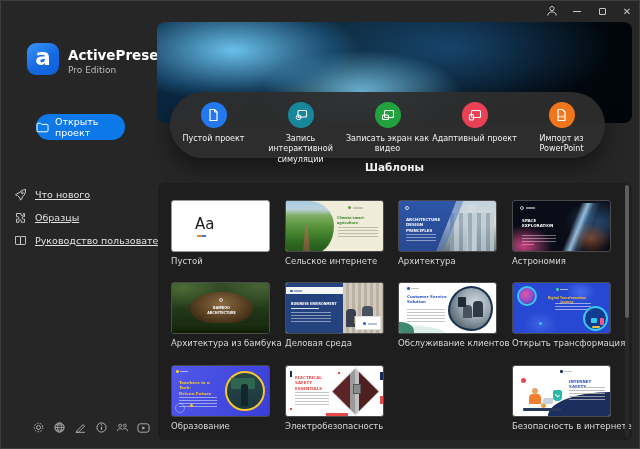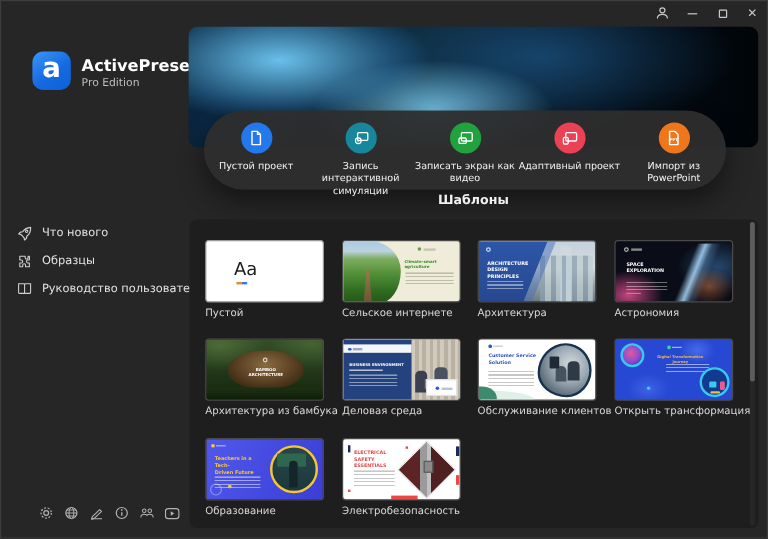--- a/index.html
+++ b/index.html
@@ -19,21 +19,21 @@
   .logo{position:absolute;left:27px;top:43px;width:32px;height:32px;border-radius:9px;
         background:linear-gradient(145deg,#3b96f8 0%,#156ae2 55%,#0f5fd6 100%);
         display:flex;align-items:center;justify-content:center;}
   .logo span{color:#fff;font-size:23px;font-weight:700;line-height:1;margin-top:-3px;}
   .brand-name{position:absolute;left:68px;top:47px;color:#fff;font-size:13.5px;font-weight:700;}
   .brand-edition{position:absolute;left:68px;top:65px;color:#bdbdbd;font-size:9px;}
   .open-btn{position:absolute;left:36px;top:114px;width:89px;height:26px;border-radius:13px;
             background:#0d78e8;display:flex;align-items:center;justify-content:center;gap:6px;
             color:#fff;font-size:9.5px;cursor:pointer;}
   .nav{position:absolute;left:14px;top:187px;display:flex;flex-direction:column;gap:9px;}
-  .nav-item{display:flex;align-items:center;gap:8px;height:14px;color:#e2e2e2;font-size:9.5px;cursor:pointer;}
+  .nav-item{display:flex;align-items:center;gap:8px;height:14px;color:#e2e2e2;font-size:9.5px;cursor:pointer;text-decoration:underline;}
   .footer-icons{position:absolute;left:32px;top:421px;display:flex;align-items:center;gap:8px;}
   .footer-icons .fi{width:13px;height:13px;display:flex;align-items:center;justify-content:center;}
 
   
   .banner{position:absolute;left:157px;top:22px;width:475px;height:101px;border-radius:8px;
     background:
       radial-gradient(34% 65% at 16% 28%, rgba(110,200,245,.95), rgba(50,130,195,.35) 60%, transparent 78%),
       radial-gradient(30% 60% at 43% 70%, rgba(130,215,250,.85), transparent 70%),
       radial-gradient(45% 85% at 62% 25%, rgba(35,105,165,.55), transparent 75%),
       radial-gradient(25% 50% at 5% 80%, rgba(10,40,70,.9), transparent 70%),
@@ -83,20 +83,28 @@
       <div class="tb-btn" style="font-size:10px;">✕</div>
     </div>
   </div>
 
   <div class="logo">
       <span>a</span>
     </div>
   <div class="brand-name">ActivePresenter</div>
   <div class="brand-edition">Pro Edition</div>
 
+  <div class="open-btn">
+    <span>
+      <svg width="13" height="11" viewBox="0 0 13 11">
+          <path d="M1 2.2c0-.6.4-1 1-1h2.6l1.1 1.2H11c.6 0 1 .4 1 1v5.4c0 .6-.4 1-1 1H2c-.6 0-1-.4-1-1z" fill="none" stroke="#fff" stroke-width="1"></path>
+        </svg>
+    </span>
+    <span>Открыть проект</span>
+  </div>
 
   <div class="nav">
     <div class="nav-item">
       <span>
         <svg width="13" height="13" viewBox="0 0 13 13">
             <path d="M11.5 1.5c-3 .2-5.2 1.5-6.6 3.6L3 5.5 1.6 7l2 .5L6 10l.5 2L8 10.6l.4-1.9c2.1-1.4 3.3-3.6 3.1-7.2z" fill="none" stroke="#d0d0d0" stroke-width="1" stroke-linejoin="round"></path>
             <circle cx="8.2" cy="4.8" r="1" fill="none" stroke="#d0d0d0" stroke-width=".9"></circle>
           </svg>
       </span>
       <span>Что нового</span>
@@ -358,18 +366,36 @@
         <span class="abs" style="right:0;top:6px;width:3px;height:8px;background:#1a2a5e"></span>
         <span class="abs" style="right:0;top:30px;width:3px;height:8px;background:#e84848"></span>
         <span class="abs" style="left:40px;bottom:0;width:22px;height:3px;background:#e84848"></span>
         <span class="abs" style="left:52px;top:6px;width:2px;height:2px;background:#e84848"></span>
         <span class="abs" style="left:4px;top:42px;width:2px;height:2px;background:#e84848"></span>
       </div>
       <div class="tile-label">Электробезопасность</div>
     </div>
 
 
+    <div class="tile" style="left:354px;top:182px">
+      <div class="thumb" style="background:#fff">
+        <span class="abs" style="right:0;bottom:0;width:62px;height:24px;background:#1c2e5c;border-radius:100% 0 0 0"></span>
+        <span class="abs" style="left:47px;top:4px;width:2.5px;height:2.5px;border-radius:50%;background:#1c2e5c"></span>
+        <span class="abs" style="left:51px;top:4.5px;width:8px;height:1.5px;background:#c4c4c4"></span>
+        <span class="tt" style="left:56px;top:13px;width:80px;font-size:8px;color:#2a52c8;transform:scale(.5)">INTERNET SAFETY</span>
+        <span class="ln" style="left:56px;top:21px;width:36px;height:13px;color:#b0b0b0"></span>
+        <span class="abs" style="left:8px;top:12px;width:5px;height:5px;border-radius:50%;background:#e84848"></span>
+        <span class="abs" style="left:28px;top:37px;width:5px;height:5px;border-radius:50%;background:#f0a040"></span>
+        <span class="abs" style="left:10px;bottom:5px;width:38px;height:3px;background:#2a3a5e;border-radius:1px"></span>
+        <span class="abs" style="left:19px;top:22px;width:6px;height:6px;border-radius:50%;background:#e8a060"></span>
+        <span class="abs" style="left:16px;top:28px;width:12px;height:10px;border-radius:4px 4px 0 0;background:#f08030"></span>
+        <span class="abs" style="left:30px;top:32px;width:10px;height:6px;background:#c8d0d8;border-radius:1px;transform:skewX(-12deg)"></span>
+        <span class="abs" style="left:40px;top:24px;width:9px;height:11px;background:#2ab8a8;border-radius:2px 2px 4px 4px"></span>
+        <span class="abs" style="left:43px;top:27px;width:3px;height:4px;border:1px solid #fff;border-top:0;border-right:0;transform:rotate(-45deg)"></span>
+      </div>
+      <div class="tile-label">Безопасность в интернете</div>
+    </div>
 
     <div class="sb-track"></div>
     <div class="sb-thumb"></div>
   </div>
 
 </div>
 
 </body></html>

